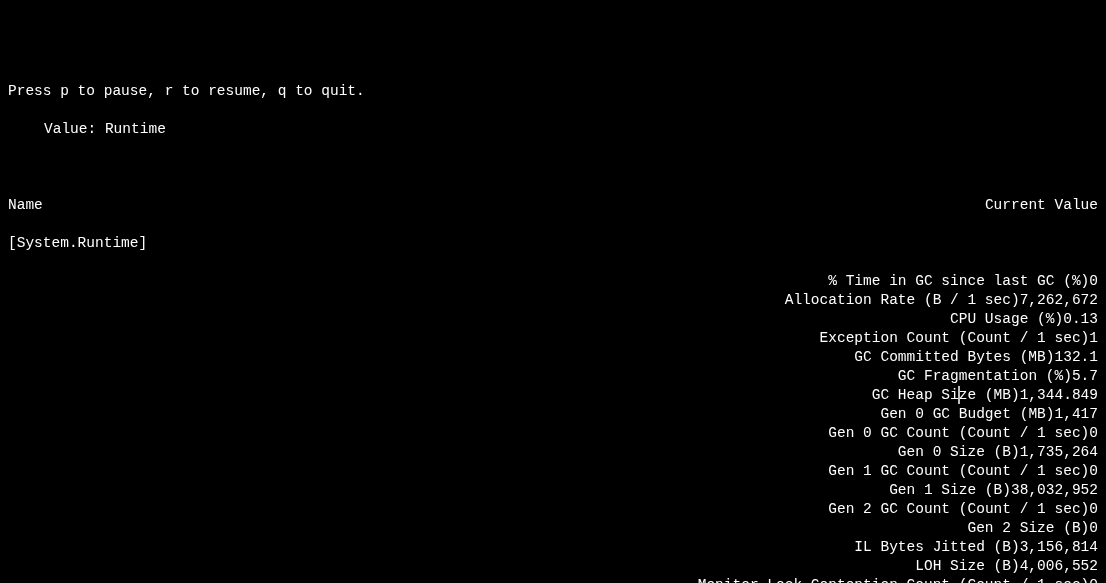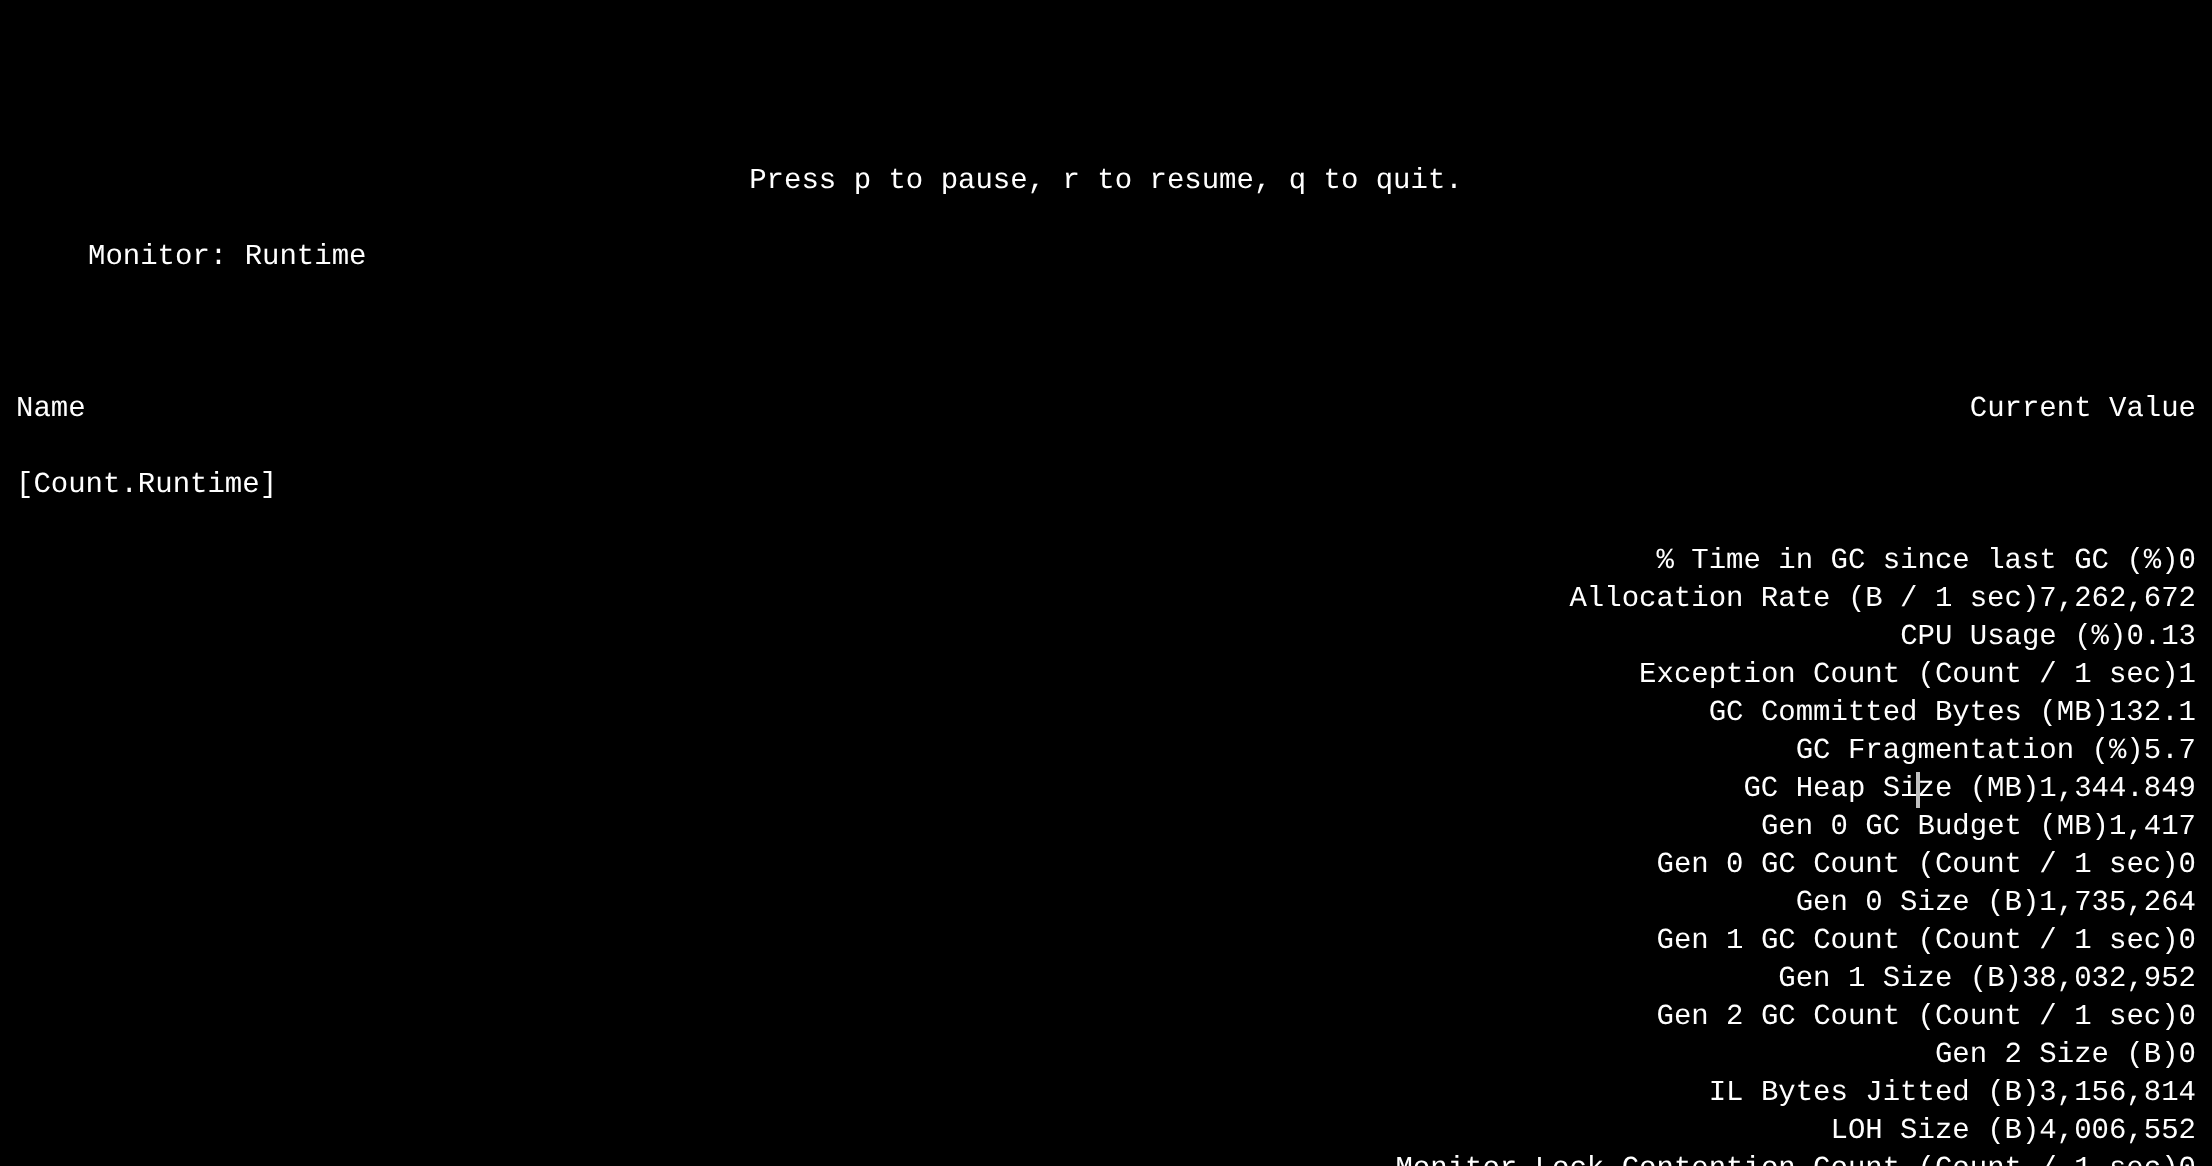--- a/index.html
+++ b/index.html
@@ -14,21 +14,20 @@
       font-size: 14.5px;
       line-height: 19px;
       padding: 6px 8px;
       width: 1106px;
       height: 583px;
       overflow: hidden;
       white-space: pre;
     }
     .header-line {
       display: block;
-      text-align: center;
     }
     .status-line {
       padding-left: 36px;
     }
     .blank {
       height: 19px;
     }
     .col-headers {
       display: flex;
       justify-content: space-between;
@@ -58,20 +57,20 @@
       width: 2px;
       height: 18px;
     }
   </style>
 </head>
 <body>
 
 
 
 <div class="header-line">Press p to pause, r to resume, q to quit.</div>
-<div class="status-line"><span>Monitor:</span> <span>Runtime</span></div>
+<div class="status-line"><span>Value:</span> <span>Runtime</span></div>
 <div class="blank"></div>
 <div class="col-headers"><span>Name</span><span>Current Value</span></div>
-<div class="section">[Count.Runtime]</div>
+<div class="section">[System.Runtime]</div>
 <div id="counters"><div class="row"><span class="name">% Time in GC since last GC (%)</span><span class="value">0</span></div><div class="row"><span class="name">Allocation Rate (B / 1 sec)</span><span class="value">7,262,672</span></div><div class="row"><span class="name">CPU Usage (%)</span><span class="value">0.13</span></div><div class="row"><span class="name">Exception Count (Count / 1 sec)</span><span class="value">1</span></div><div class="row"><span class="name">GC Committed Bytes (MB)</span><span class="value">132.1</span></div><div class="row"><span class="name">GC Fragmentation (%)</span><span class="value">5.7</span></div><div class="row"><div class="cursor"></div><span class="name">GC Heap Size (MB)</span><span class="value">1,344.849</span></div><div class="row"><span class="name">Gen 0 GC Budget (MB)</span><span class="value">1,417</span></div><div class="row"><span class="name">Gen 0 GC Count (Count / 1 sec)</span><span class="value">0</span></div><div class="row"><span class="name">Gen 0 Size (B)</span><span class="value">1,735,264</span></div><div class="row"><span class="name">Gen 1 GC Count (Count / 1 sec)</span><span class="value">0</span></div><div class="row"><span class="name">Gen 1 Size (B)</span><span class="value">38,032,952</span></div><div class="row"><span class="name">Gen 2 GC Count (Count / 1 sec)</span><span class="value">0</span></div><div class="row"><span class="name">Gen 2 Size (B)</span><span class="value">0</span></div><div class="row"><span class="name">IL Bytes Jitted (B)</span><span class="value">3,156,814</span></div><div class="row"><span class="name">LOH Size (B)</span><span class="value">4,006,552</span></div><div class="row"><span class="name">Monitor Lock Contention Count (Count / 1 sec)</span><span class="value">0</span></div></div>
 
 
 
 
 </body></html>

